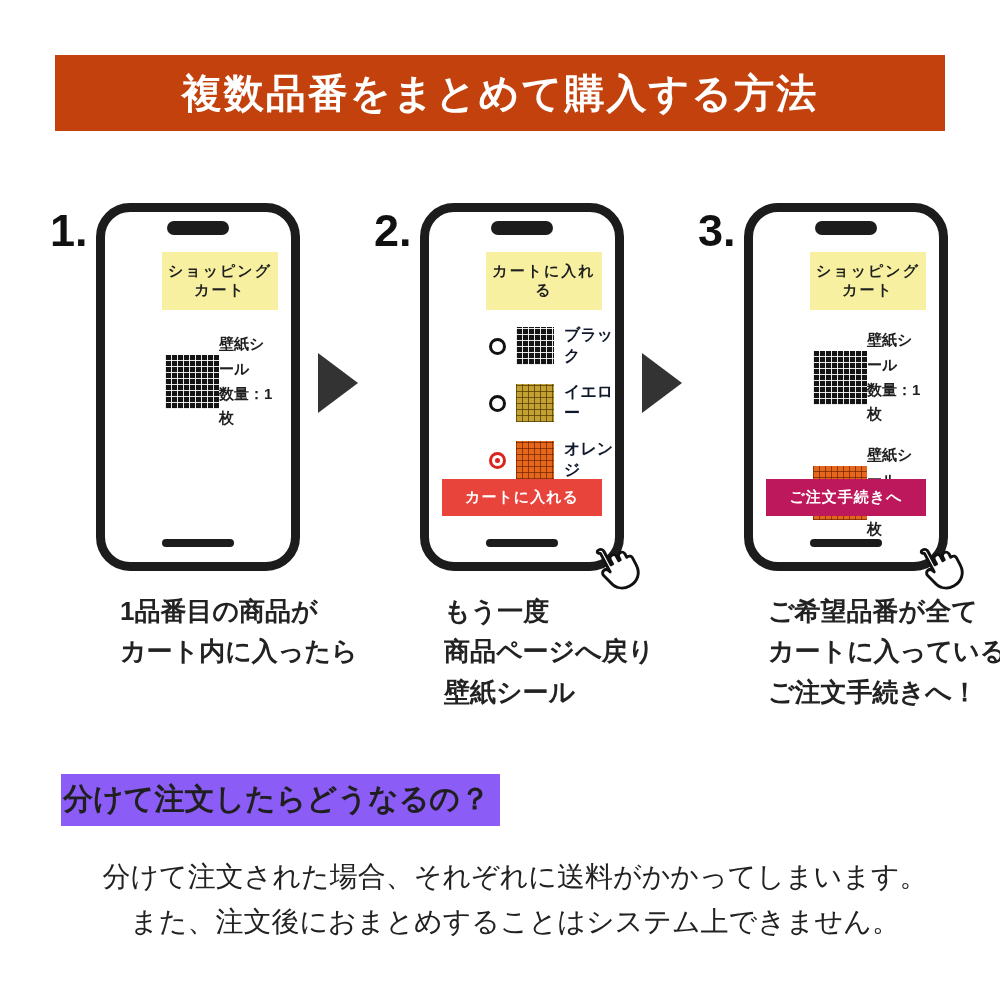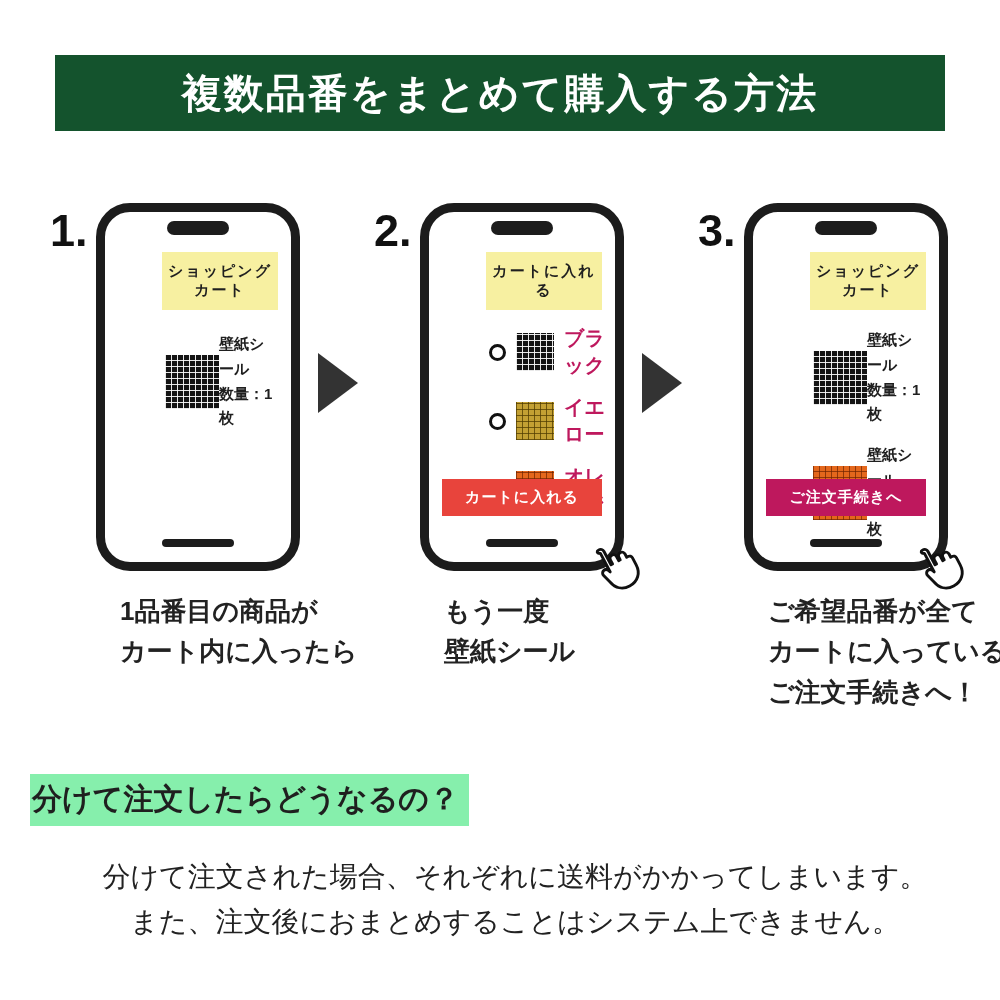--- a/index.html
+++ b/index.html
@@ -7,21 +7,21 @@
     width:1000px; height:1000px;
     background:#ffffff;
     font-family:"Liberation Sans","DejaVu Sans",sans-serif;
     color:#1f1f1f;
     overflow:hidden;
   }
   
   .header {
     margin:55px 55px 0;
     height:76px;
-    background:#14532d;
+    background:#c2410c;
     display:flex; align-items:center; justify-content:center;
   }
   .header-title {
     color:#ffffff; font-size:40px; font-weight:800; letter-spacing:2px;
   }
   
   .steps {
     display:flex; justify-content:center; align-items:flex-start;
     margin-top:72px;
   }
@@ -87,21 +87,21 @@
   
   .option-row { display:flex; align-items:center; gap:10px; margin:15px 0 0 16px; }
   .radio {
     width:17px; height:17px; border:3px solid #111; border-radius:50%;
     background:#fff; position:relative; flex:0 0 auto;
   }
   .radio.selected { border-color:#d9251c; }
   .radio.selected::after {
     content:""; position:absolute; inset:3px; background:#d9251c; border-radius:50%;
   }
-  .option-label { font-size:20px; font-weight:800; color:#be185d; }
+  .option-label { font-size:16px; font-weight:800; color:#0f172a; }
   
   .phone-btn {
     position:absolute; left:13px; right:13px; bottom:46px;
     padding:9px 0; text-align:center;
     color:#ffffff; font-size:15px; font-weight:800; letter-spacing:1px;
   }
   .btn-red { background:#e8443c; }
   .btn-orange { background:#be185d; }
   .hand {
     position:absolute; right:-30px; bottom:-34px;
@@ -112,23 +112,24 @@
   
   .caption {
     margin:20px 0 0 24px;
     font-size:26px; font-weight:700; color:#222;
     line-height:1.55; white-space:nowrap;
   }
   
   .note { margin:62px 0 0 30px; }
   .note-heading {
     display:inline-block;
-    background:#86efac;
+    background:#8b5cf6;
     font-size:30px; font-weight:800; color:#1f1f1f;
     padding:5px 10px 6px 2px;
+    margin-left:31px;
   }
   .note-body { margin-top:28px; font-size:28px; font-weight:500; color:#222; line-height:1.62;text-align:center; }
 </style>
 </head>
 <body>
 
 <div class="header">
   <div class="header-title">複数品番をまとめて購入する方法</div>
 </div>
 
@@ -179,20 +180,21 @@
       </div>
 
       <div class="phone-btn btn-red">カートに入れる</div>
       <svg class="hand" viewBox="0 0 40 40">
         <path d="M15 4c1.5 0 2.7 1.2 2.7 2.7V17h1.2v-3.2c0-1.3 1.1-2.4 2.4-2.4s2.4 1.1 2.4 2.4V17h1.2v-2c0-1.3 1.1-2.4 2.4-2.4s2.4 1.1 2.4 2.4v2.5h1c1.3 0 2.3 1 2.3 2.3v5.4c0 6.3-4.4 10.8-10.8 10.8-5.5 0-9.4-3.4-10.6-8.6l-1.9-6.2c-.4-1.3.3-2.6 1.6-3 1.2-.4 2.5.2 3 1.4l.6 1.5V6.7C12.3 5.2 13.5 4 15 4z" fill="#ffffff" stroke="#111111" stroke-width="2" stroke-linejoin="round"></path>
       </svg>
       <div class="phone-home"></div>
     </div>
     <div class="caption">
       <div>もう一度</div>
+      <div>商品ページへ戻り</div>
       <div>壁紙シール</div>
     </div>
   </div>
 
   <div class="arrow"></div>
 
   <div class="step">
     <div class="step-number">3.</div>
     <div class="phone">
       <div class="phone-notch"></div>

